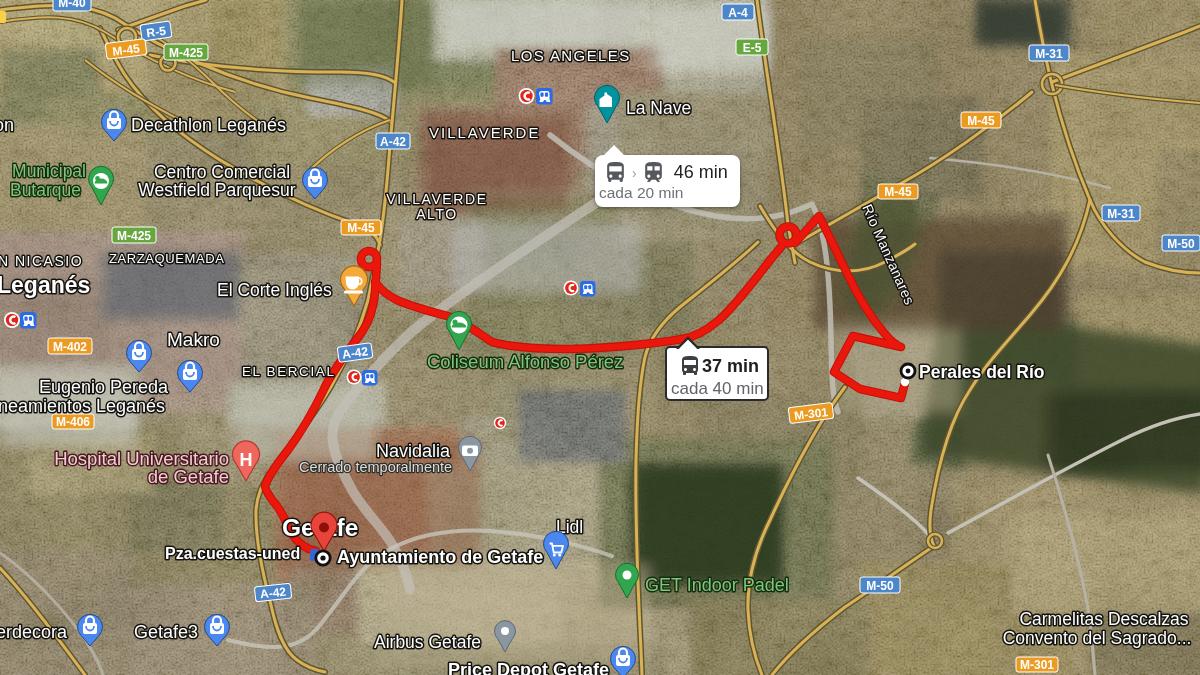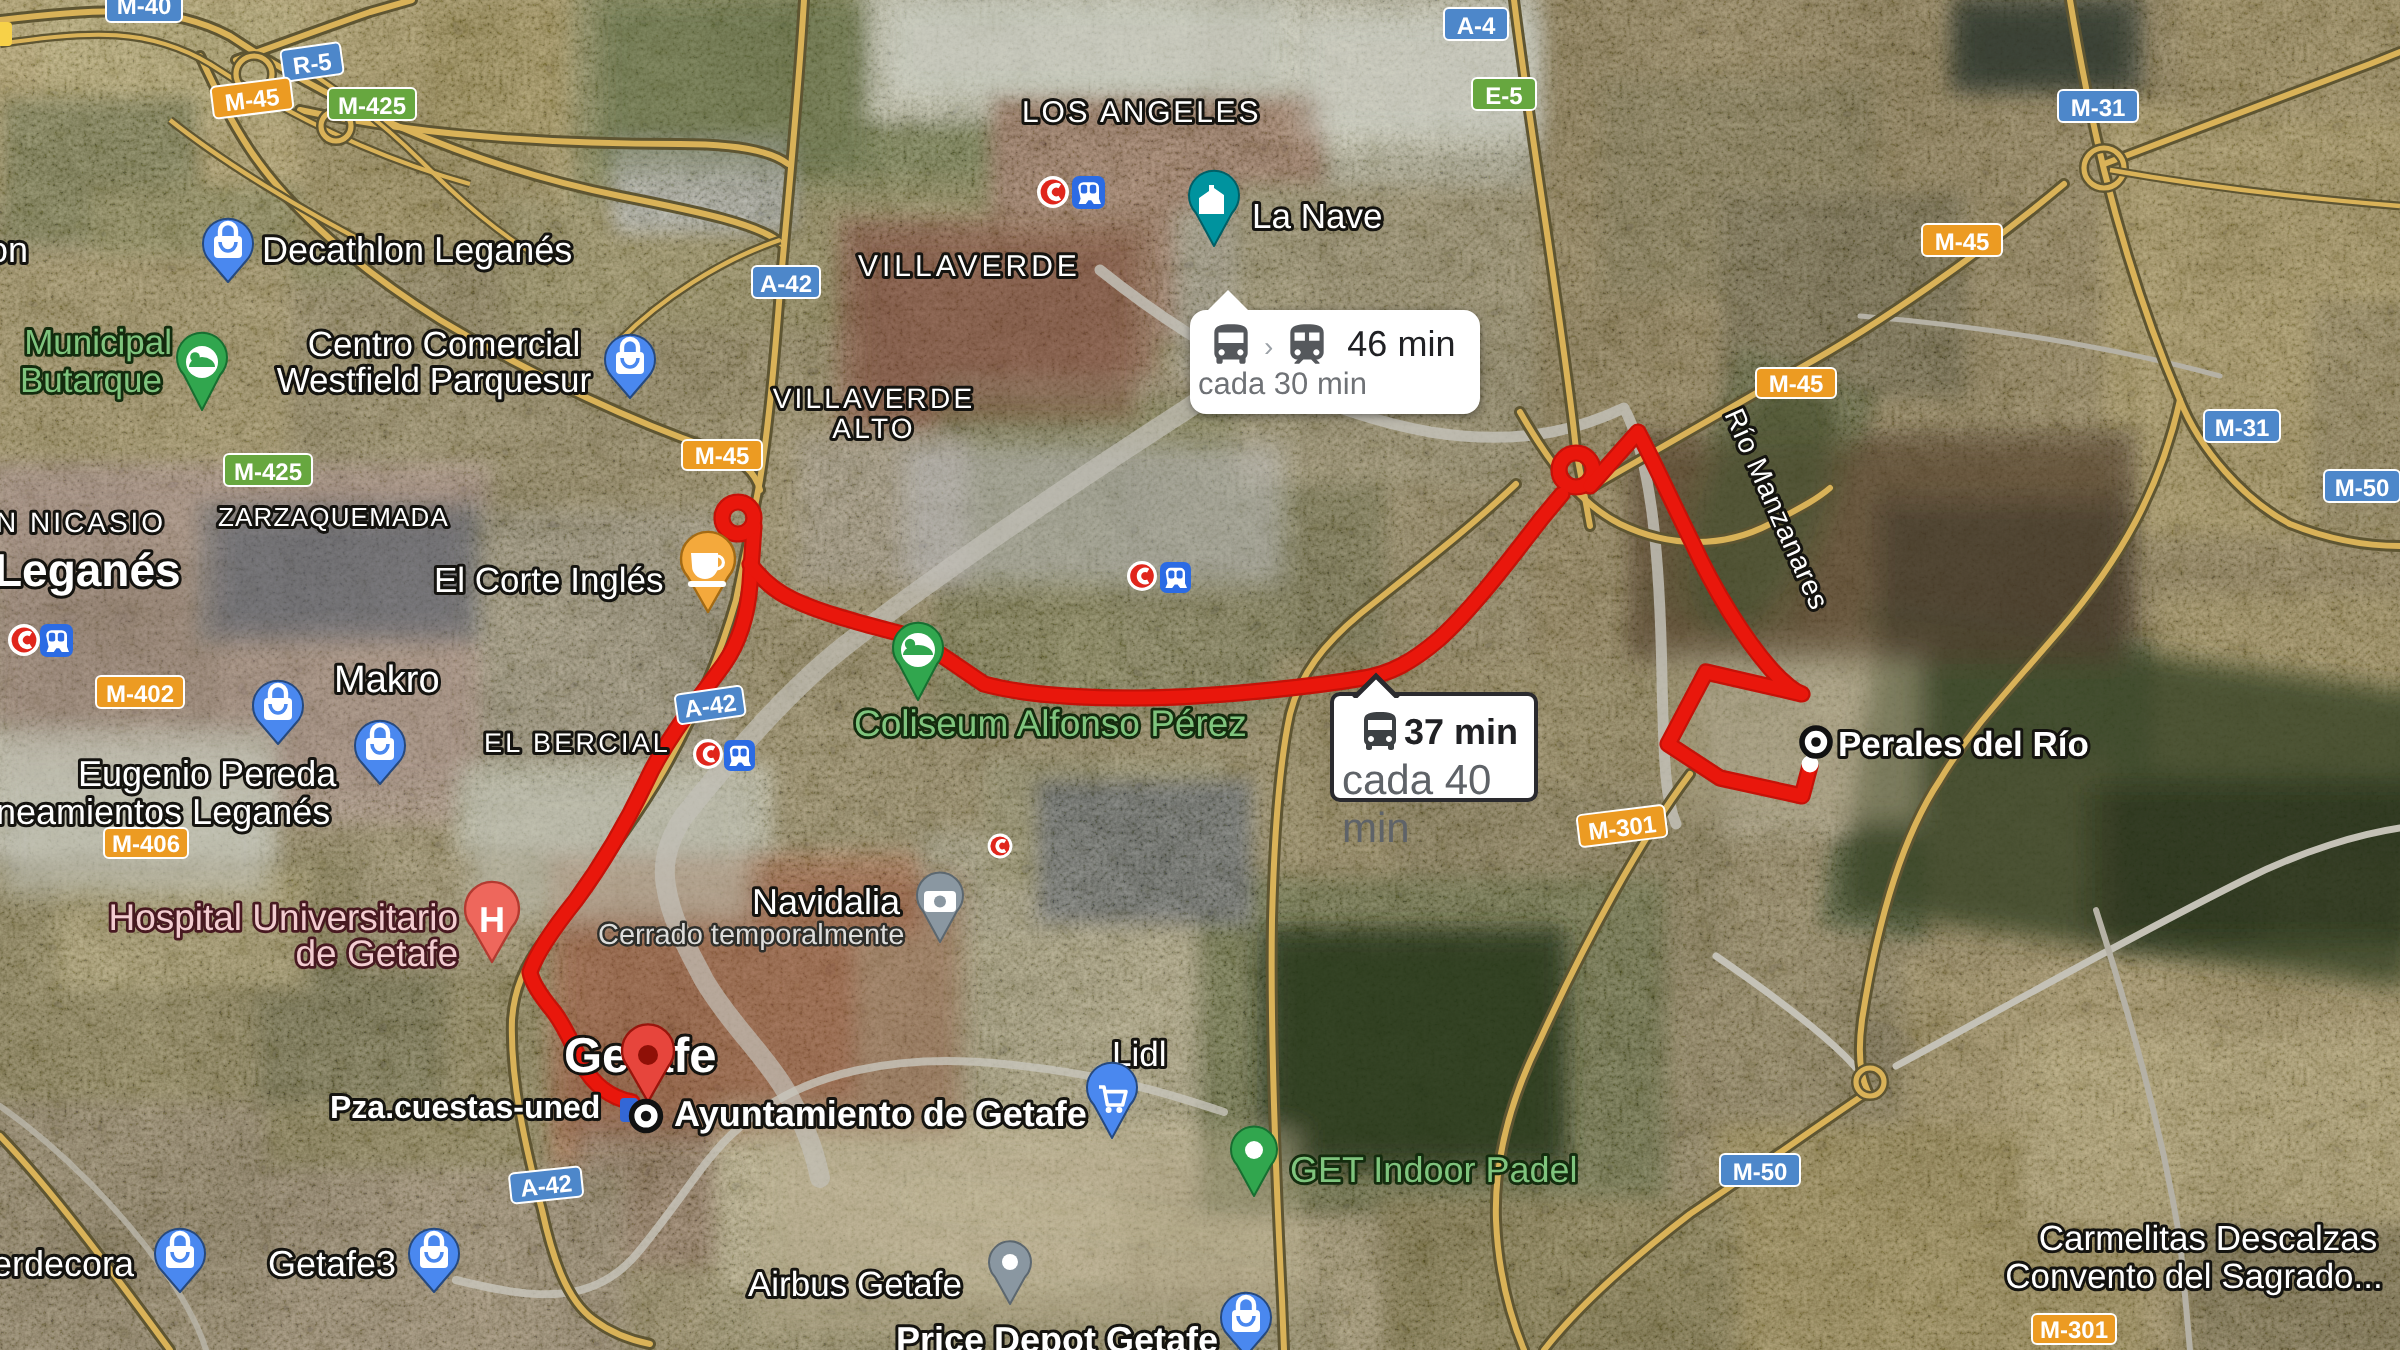--- a/index.html
+++ b/index.html
@@ -616,28 +616,28 @@
 <div style="position:absolute;left:8px;top:5px;display:flex;align-items:center;white-space:nowrap">
 <svg width="25" height="25" viewBox="0 0 24 24" fill="#55585c">
           <path d="M4 16c0 .88.39 1.67 1 2.22V20c0 .55.45 1 1 1h1c.55 0 1-.45 1-1v-1h8v1c0 .55.45 1 1 1h1c.55 0 1-.45 1-1v-1.78c.61-.55 1-1.34 1-2.22V6c0-3.5-3.58-4-8-4s-8 .5-8 4v10zm3.5 1c-.83 0-1.5-.67-1.5-1.5S6.67 14 7.5 14s1.5.67 1.5 1.5S8.33 17 7.5 17zm9 0c-.83 0-1.5-.67-1.5-1.5s.67-1.5 1.5-1.5 1.5.67 1.5 1.5-.67 1.5-1.5 1.5zm1.5-6H6V6h12v5z"></path>
         </svg>
 <span style="color:#9aa0a6;font-size:14px;margin:0 4px">›</span>
 <svg width="25" height="25" viewBox="0 0 24 24" fill="#55585c">
           <path d="M12 2c-4 0-8 .5-8 4v9.5C4 17.43 5.57 19 7.5 19L6 20.5v.5h2.23l2-2H14l2 2H18v-.5L16.5 19c1.93 0 3.5-1.57 3.5-3.5V6c0-3.5-3.58-4-8-4zM7.5 17c-.83 0-1.5-.67-1.5-1.5S6.67 14 7.5 14s1.5.67 1.5 1.5S8.33 17 7.5 17zm3.5-7H6V6h5v4zm2 0V6h5v4h-5zm3.5 7c-.83 0-1.5-.67-1.5-1.5s.67-1.5 1.5-1.5 1.5.67 1.5 1.5-.67 1.5-1.5 1.5z"></path>
         </svg>
 <span style="color:#202124;font-size:18px;font-weight:normal;margin-left:8px">46 min</span>
 </div>
-<div style="position:absolute;left:4px;top:29px;color:#6f7276;font-size:15.5px">cada 30 min</div>
+<div style="position:absolute;left:4px;top:29px;color:#6f7276;font-size:15.5px">cada 20 min</div>
 </div>
 
 
 <div class="bubble" style="left:665px;top:346px;width:104px;height:55px;border-radius:5px;border:2px solid #2a2a2e;box-sizing:border-box">
 <svg width="26" height="13" style="position:absolute;top:-12px;left:8px">
         <path d="M 2,13 L 13,2 L 24,13" fill="#fff" stroke="#2a2a2e" stroke-width="2.4"></path>
       </svg>
 <div style="position:absolute;left:11px;top:6px;display:flex;align-items:center;white-space:nowrap">
 <svg width="24" height="24" viewBox="0 0 24 24" fill="#3c4043">
           <path d="M4 16c0 .88.39 1.67 1 2.22V20c0 .55.45 1 1 1h1c.55 0 1-.45 1-1v-1h8v1c0 .55.45 1 1 1h1c.55 0 1-.45 1-1v-1.78c.61-.55 1-1.34 1-2.22V6c0-3.5-3.58-4-8-4s-8 .5-8 4v10zm3.5 1c-.83 0-1.5-.67-1.5-1.5S6.67 14 7.5 14s1.5.67 1.5 1.5S8.33 17 7.5 17zm9 0c-.83 0-1.5-.67-1.5-1.5s.67-1.5 1.5-1.5 1.5.67 1.5 1.5-.67 1.5-1.5 1.5zm1.5-6H6V6h12v5z"></path>
         </svg>
 <span style="color:#202124;font-size:18px;font-weight:bold;margin-left:0">37 min</span>
 </div>
-<div style="position:absolute;left:4px;top:31px;color:#5f6368;font-size:21px">cada 40 min</div>
+<div style="position:absolute;left:4px;top:31px;color:#5f6368;font-size:17px">cada 40 min</div>
 </div>
 </div>
 </body></html>

